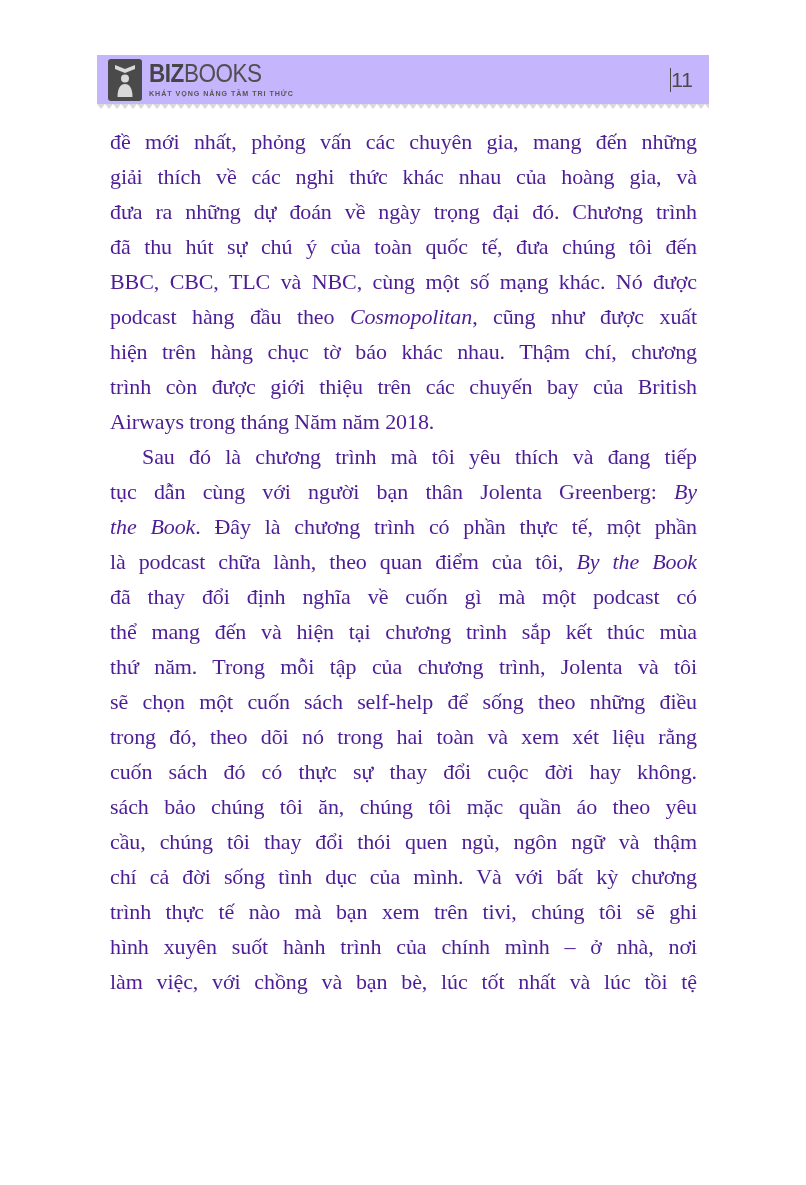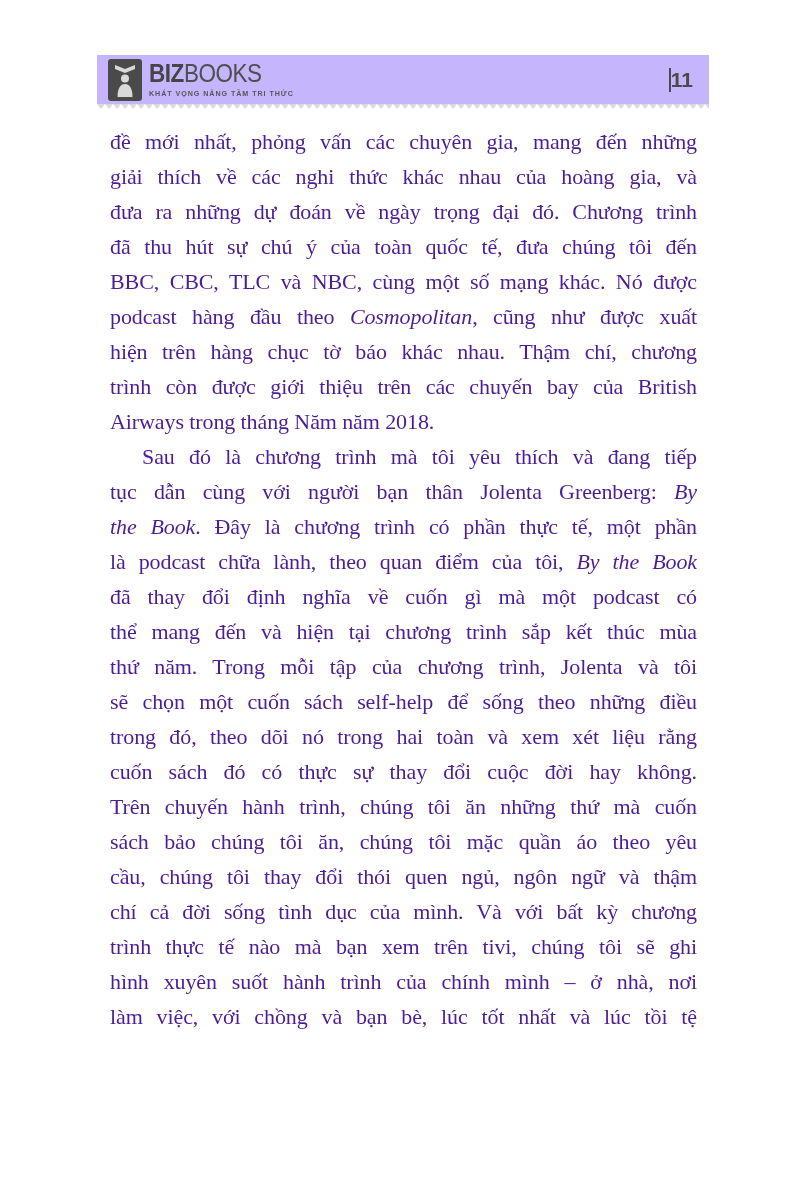--- a/index.html
+++ b/index.html
@@ -47,21 +47,21 @@
     font-size: 7.5px; font-weight: 700;
     color: #565656; letter-spacing: 1px;
     margin-top: 3px;
     transform: scaleX(0.95); transform-origin: left center;
     white-space: nowrap;
   }
 
   .pagenum {
     display: flex; align-items: center; 
     font-family: "Liberation Sans", sans-serif;
-    font-size: 21px; font-weight: 700; color: #4a4a4a;
+    font-size: 21px; font-weight: 400; color: #4a4a4a;
   }
   .pn-bar { display: inline-block; width: 1.5px; height: 24px; background: #4a4a4a; }
 
   
   .content {
     position: absolute;
     left: 110px; top: 124px;
     width: 587px;
     font-family: "Liberation Serif", "DejaVu Serif", serif;
     font-size: 22px;
@@ -133,21 +133,20 @@
         <div class="line indent"><span>Sau đó là chương trình mà tôi yêu thích và đang tiếp</span></div>
         <div class="line"><span>tục dẫn cùng với người bạn thân Jolenta Greenberg: </span><i>By</i></div>
         <div class="line"><i>the Book</i><span>. Đây là chương trình có phần thực tế, một phần</span></div>
         <div class="line"><span>là podcast chữa lành, theo quan điểm của tôi, </span><i>By the Book</i></div>
         <div class="line"><span>đã thay đổi định nghĩa về cuốn gì mà một podcast có</span></div>
         <div class="line"><span>thể mang đến và hiện tại chương trình sắp kết thúc mùa</span></div>
         <div class="line"><span>thứ năm. Trong mỗi tập của chương trình, Jolenta và tôi</span></div>
         <div class="line"><span>sẽ chọn một cuốn sách self-help để sống theo những điều</span></div>
         <div class="line"><span>trong đó, theo dõi nó trong hai toàn và xem xét liệu rằng</span></div>
         <div class="line"><span>cuốn sách đó có thực sự thay đổi cuộc đời hay không.</span></div>
-        <div class="line"><span>Trên chuyến hành trình, chúng tôi ăn những thứ mà cuốn</span></div>
         <div class="line"><span>sách bảo chúng tôi ăn, chúng tôi mặc quần áo theo yêu</span></div>
         <div class="line"><span>cầu, chúng tôi thay đổi thói quen ngủ, ngôn ngữ và thậm</span></div>
         <div class="line"><span>chí cả đời sống tình dục của mình. Và với bất kỳ chương</span></div>
         <div class="line"><span>trình thực tế nào mà bạn xem trên tivi, chúng tôi sẽ ghi</span></div>
         <div class="line"><span>hình xuyên suốt hành trình của chính mình – ở nhà, nơi</span></div>
         <div class="line"><span>làm việc, với chồng và bạn bè, lúc tốt nhất và lúc tồi tệ</span></div>
       </div>
     </main>
 
 </div>

